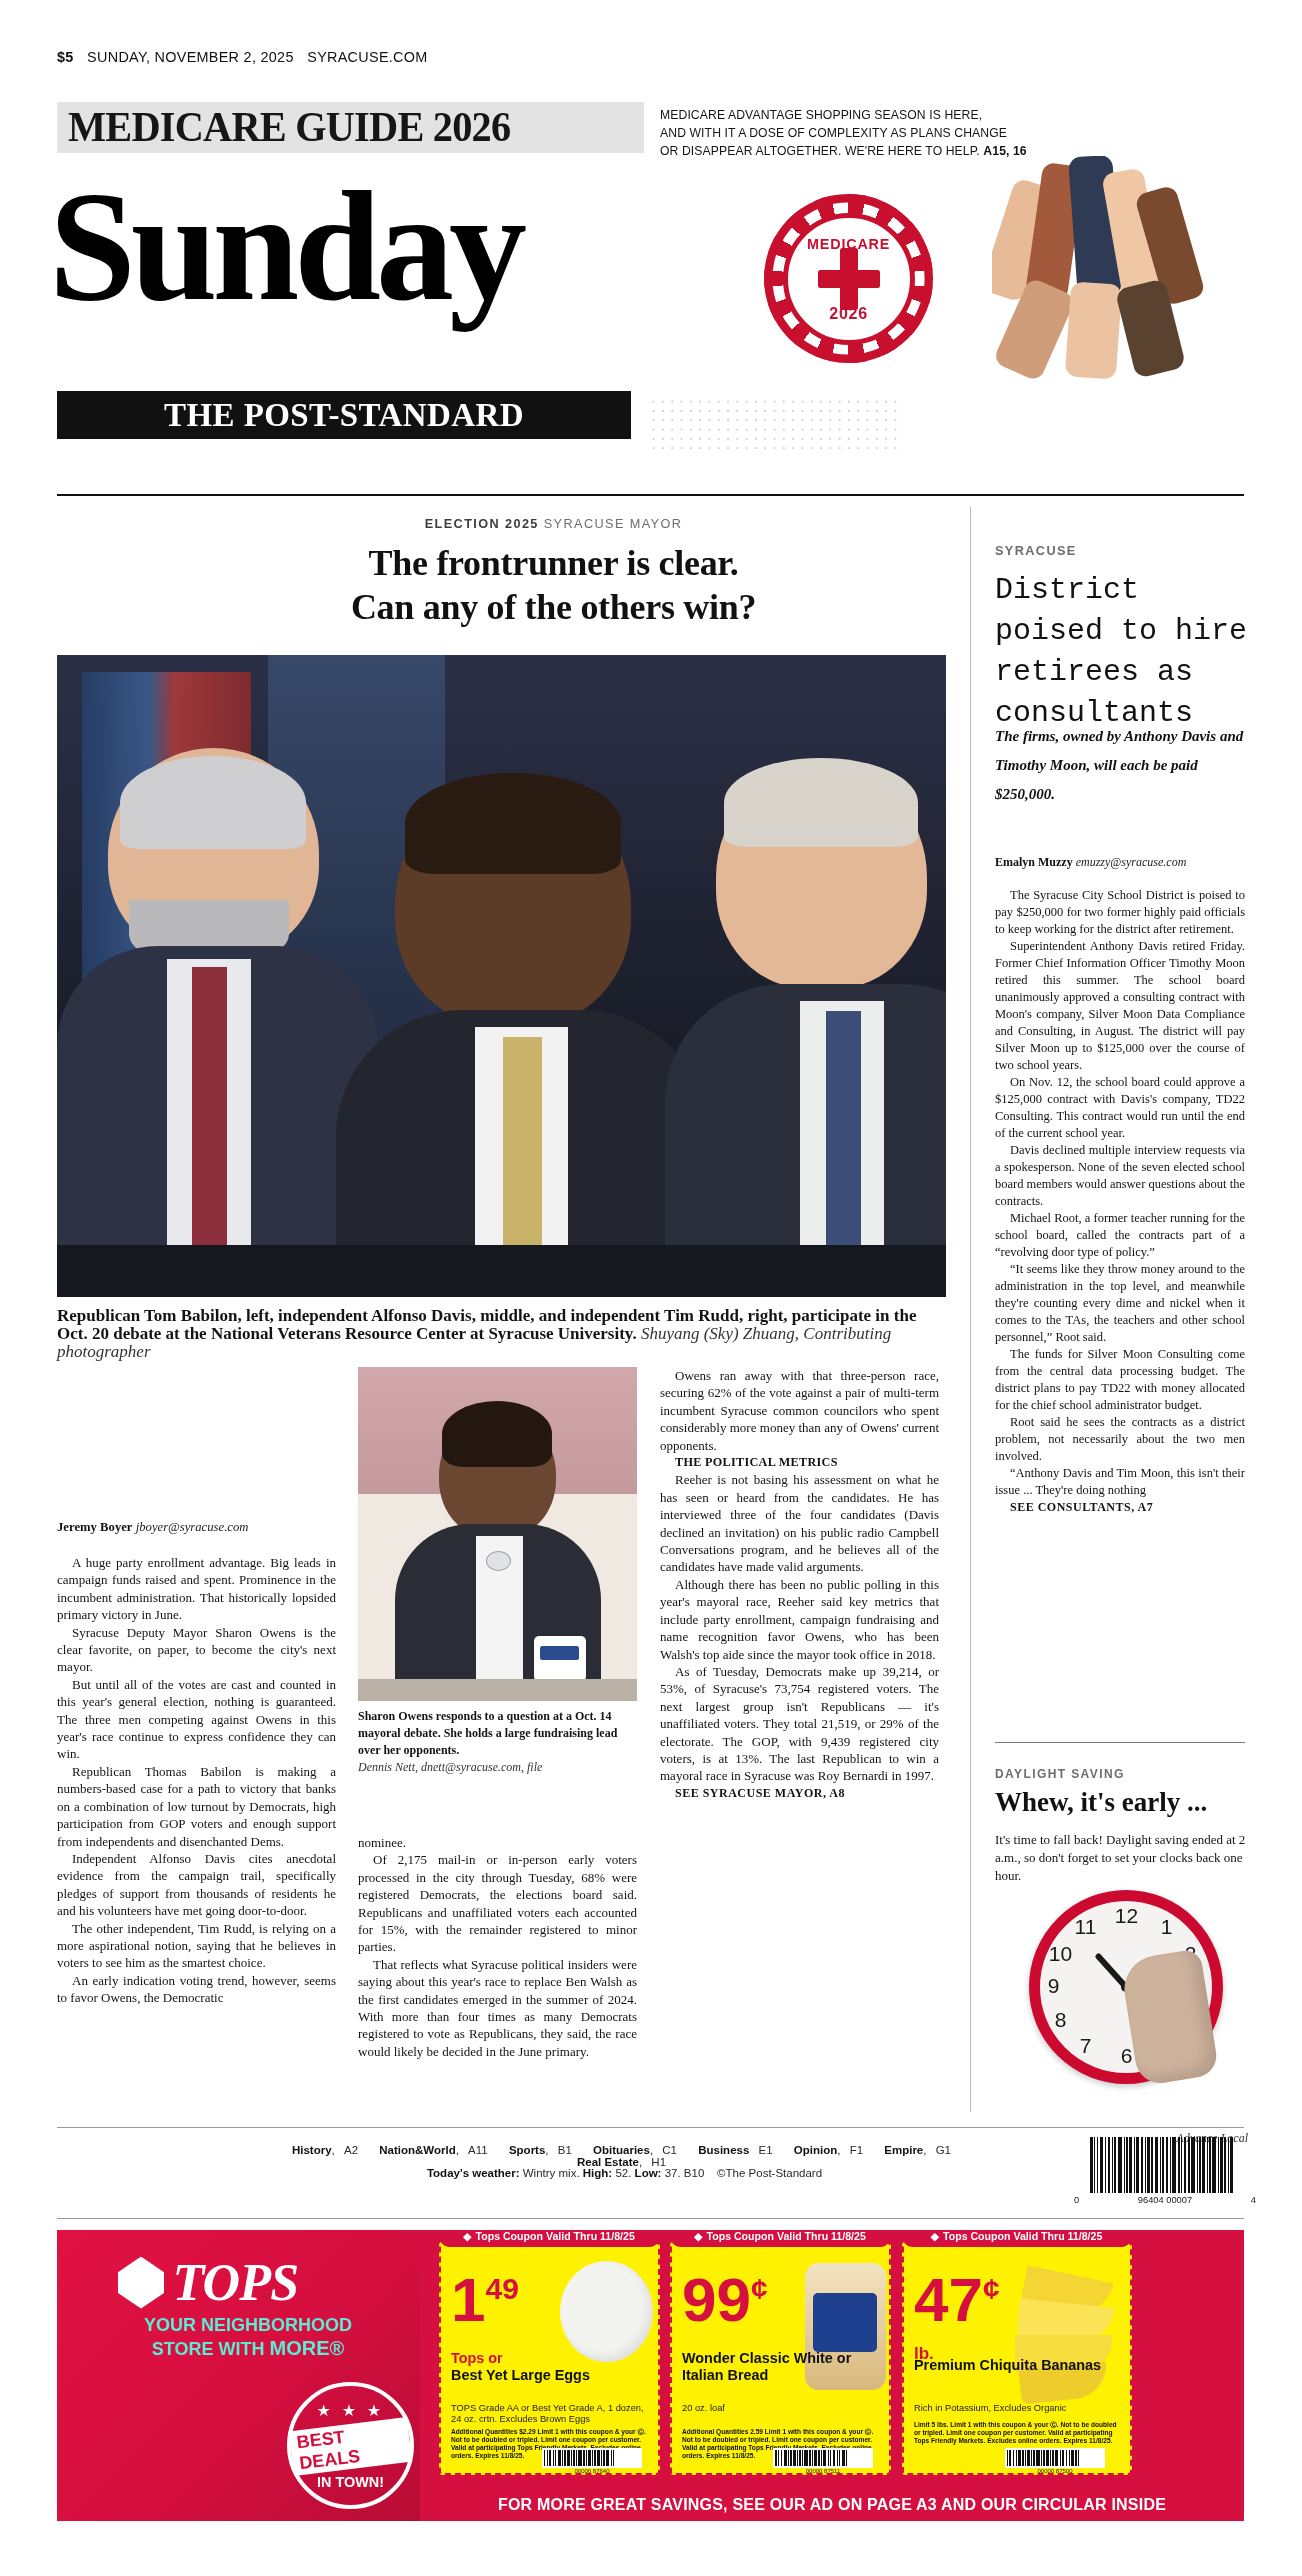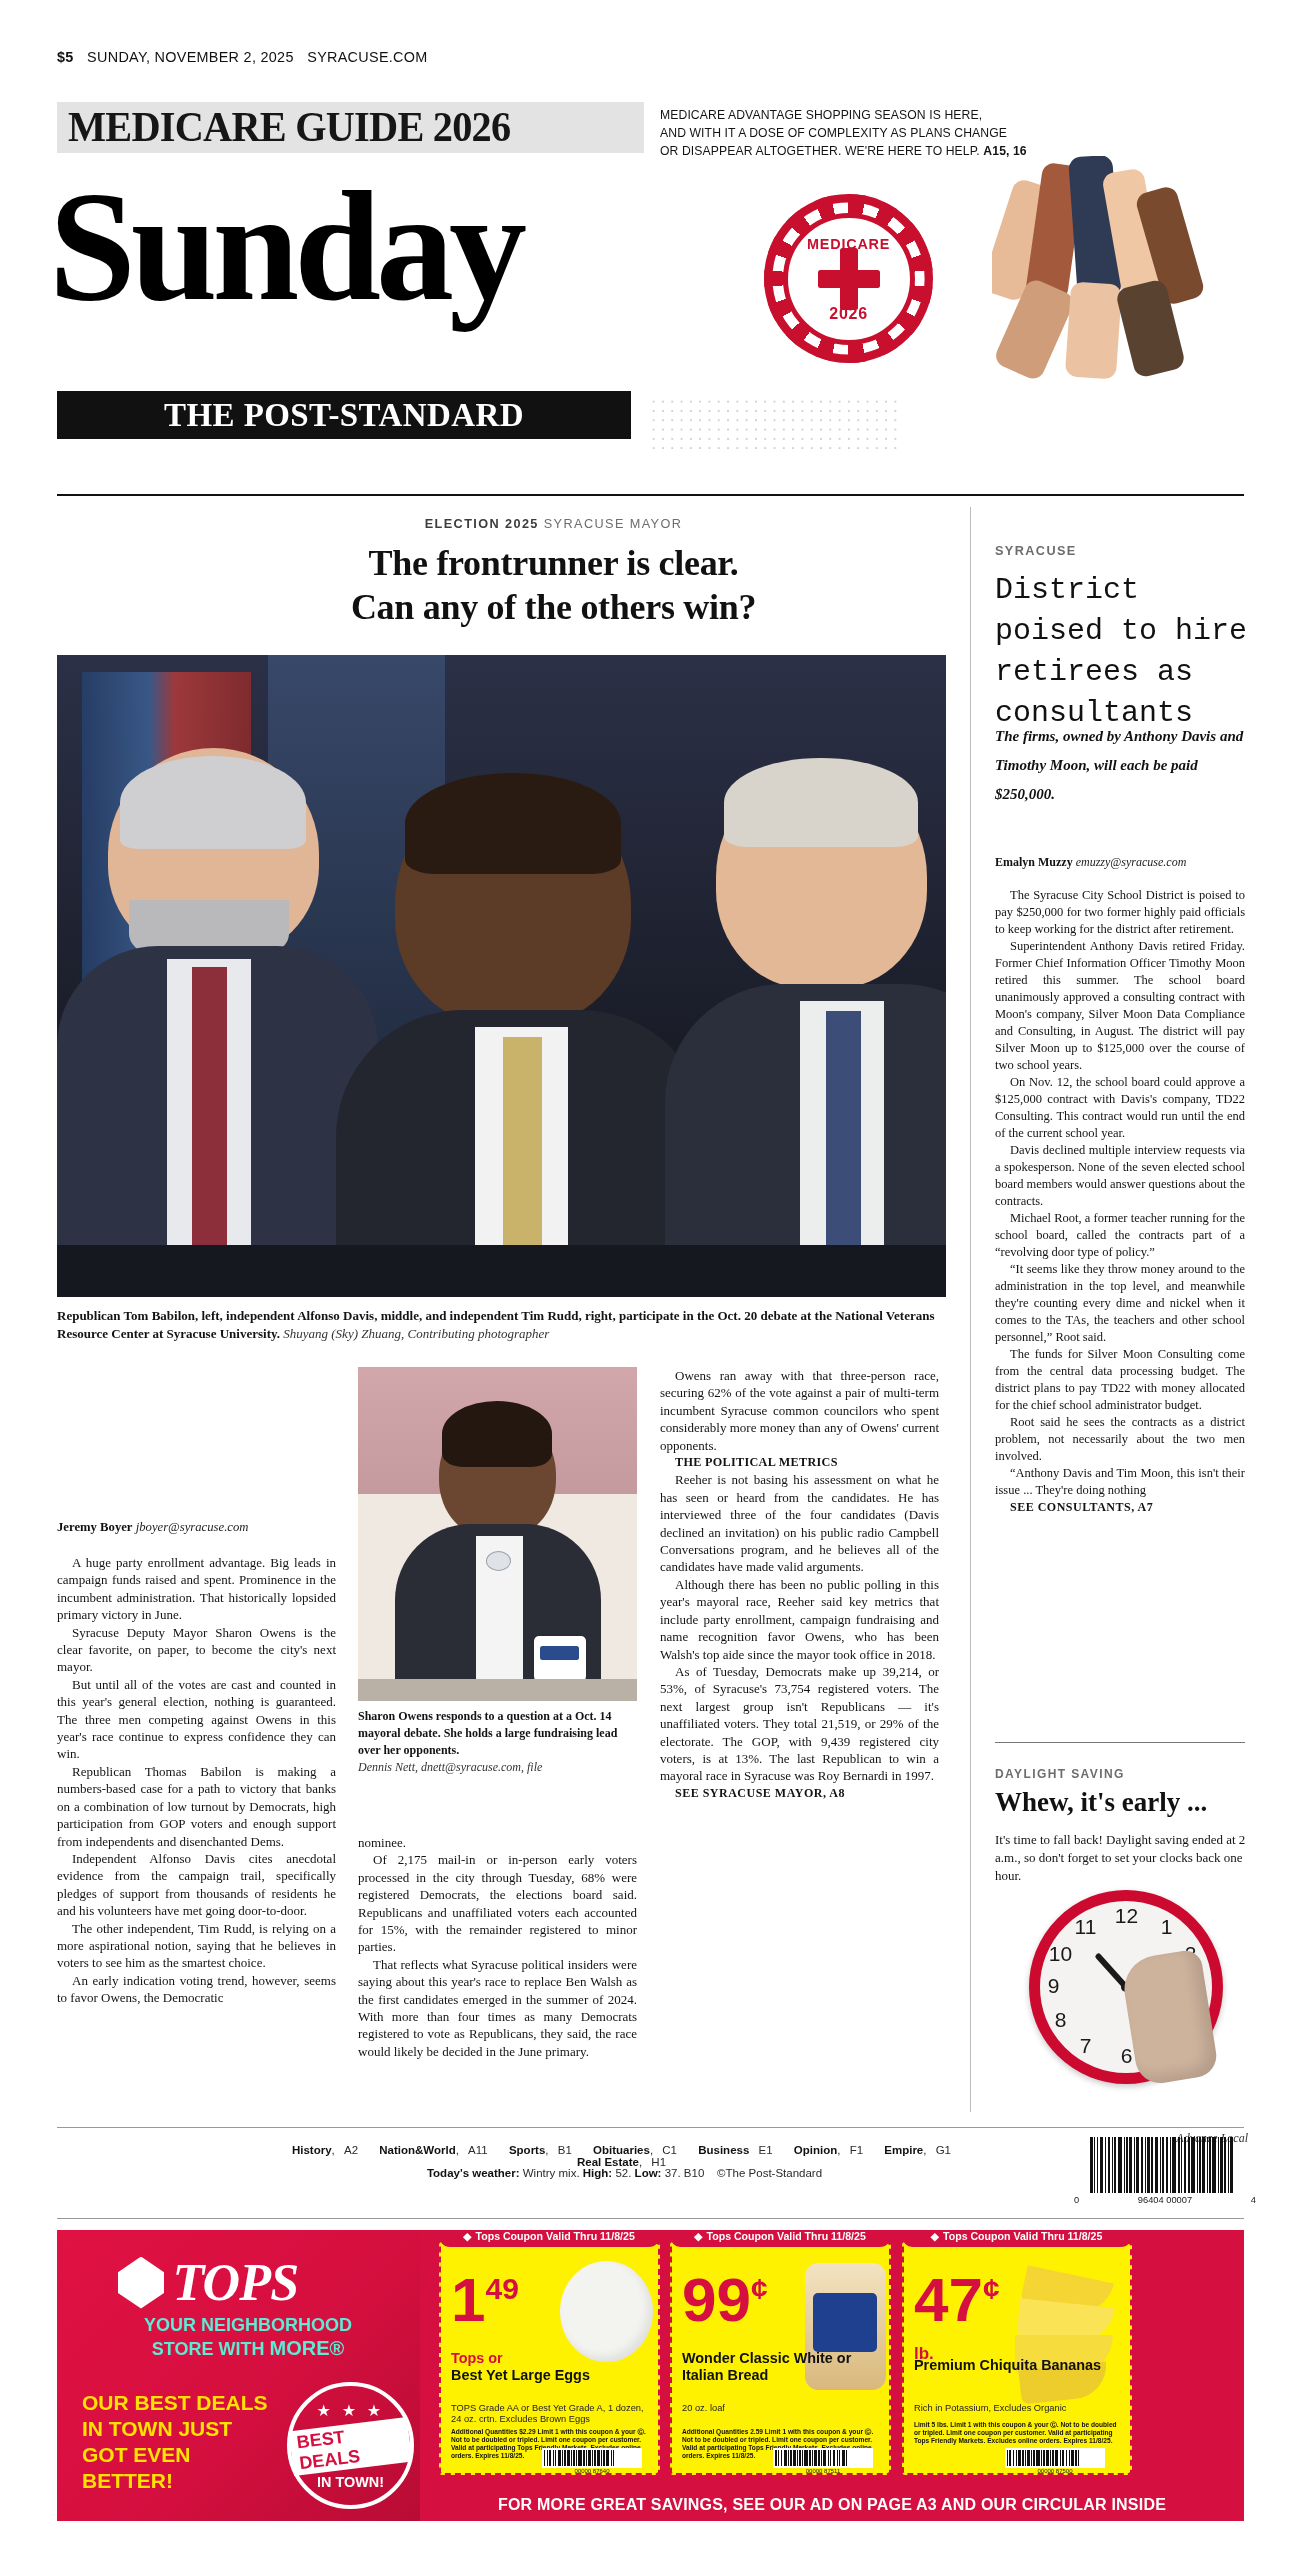--- a/index.html
+++ b/index.html
@@ -117,21 +117,21 @@
     font-size:36px; font-weight:700; line-height:44px;
     text-align:center; color:#111; letter-spacing:-0.3px;
   }
 
   .lead-photo {
     position:absolute; left:57px; top:655px; width:889px; height:642px;
     background:#20222c; overflow:hidden;
   }
   .caption {
     position:absolute; left:57px; top:1307px; width:891px;
-    font-family:"Liberation Serif", serif; font-size:13px; line-height:18px;
+    font-family:"Liberation Serif", serif; font-size:17px; line-height:18px;
     font-weight:700; color:#141414;
   }
   .caption .credit { font-weight:400; font-style:italic; color:#333; }
 
   
   .deck {
     position:absolute; left:57px; top:1367px; width:270px;
     font-family:"Liberation Serif", serif; font-style:italic;
     font-size:18px; line-height:30px; font-weight:700; color:#111;
   }
@@ -607,21 +607,20 @@
       <div class="tops-diamond"></div>
       <div class="tops-word">TOPS</div>
     </div>
     <div class="tops-sub">
       <div>YOUR NEIGHBORHOOD</div>
       <div>
         <span>STORE WITH</span>
         <span class="more">MORE®</span>
       </div>
     </div>
-    <div class="ad-claim">OUR BEST DEALS IN TOWN JUST GOT EVEN BETTER!</div>
     <div class="best-stamp">
       <div class="stars">★ ★ ★</div>
       <div class="bd">BEST DEALS</div>
       <div class="it">IN TOWN!</div>
     </div>
 
     <div class="coupon" style="left:382px;">
       <div class="coupon-hdr">
         <span>◆</span>
         <span>Tops Coupon Valid Thru 11/8/25</span>

